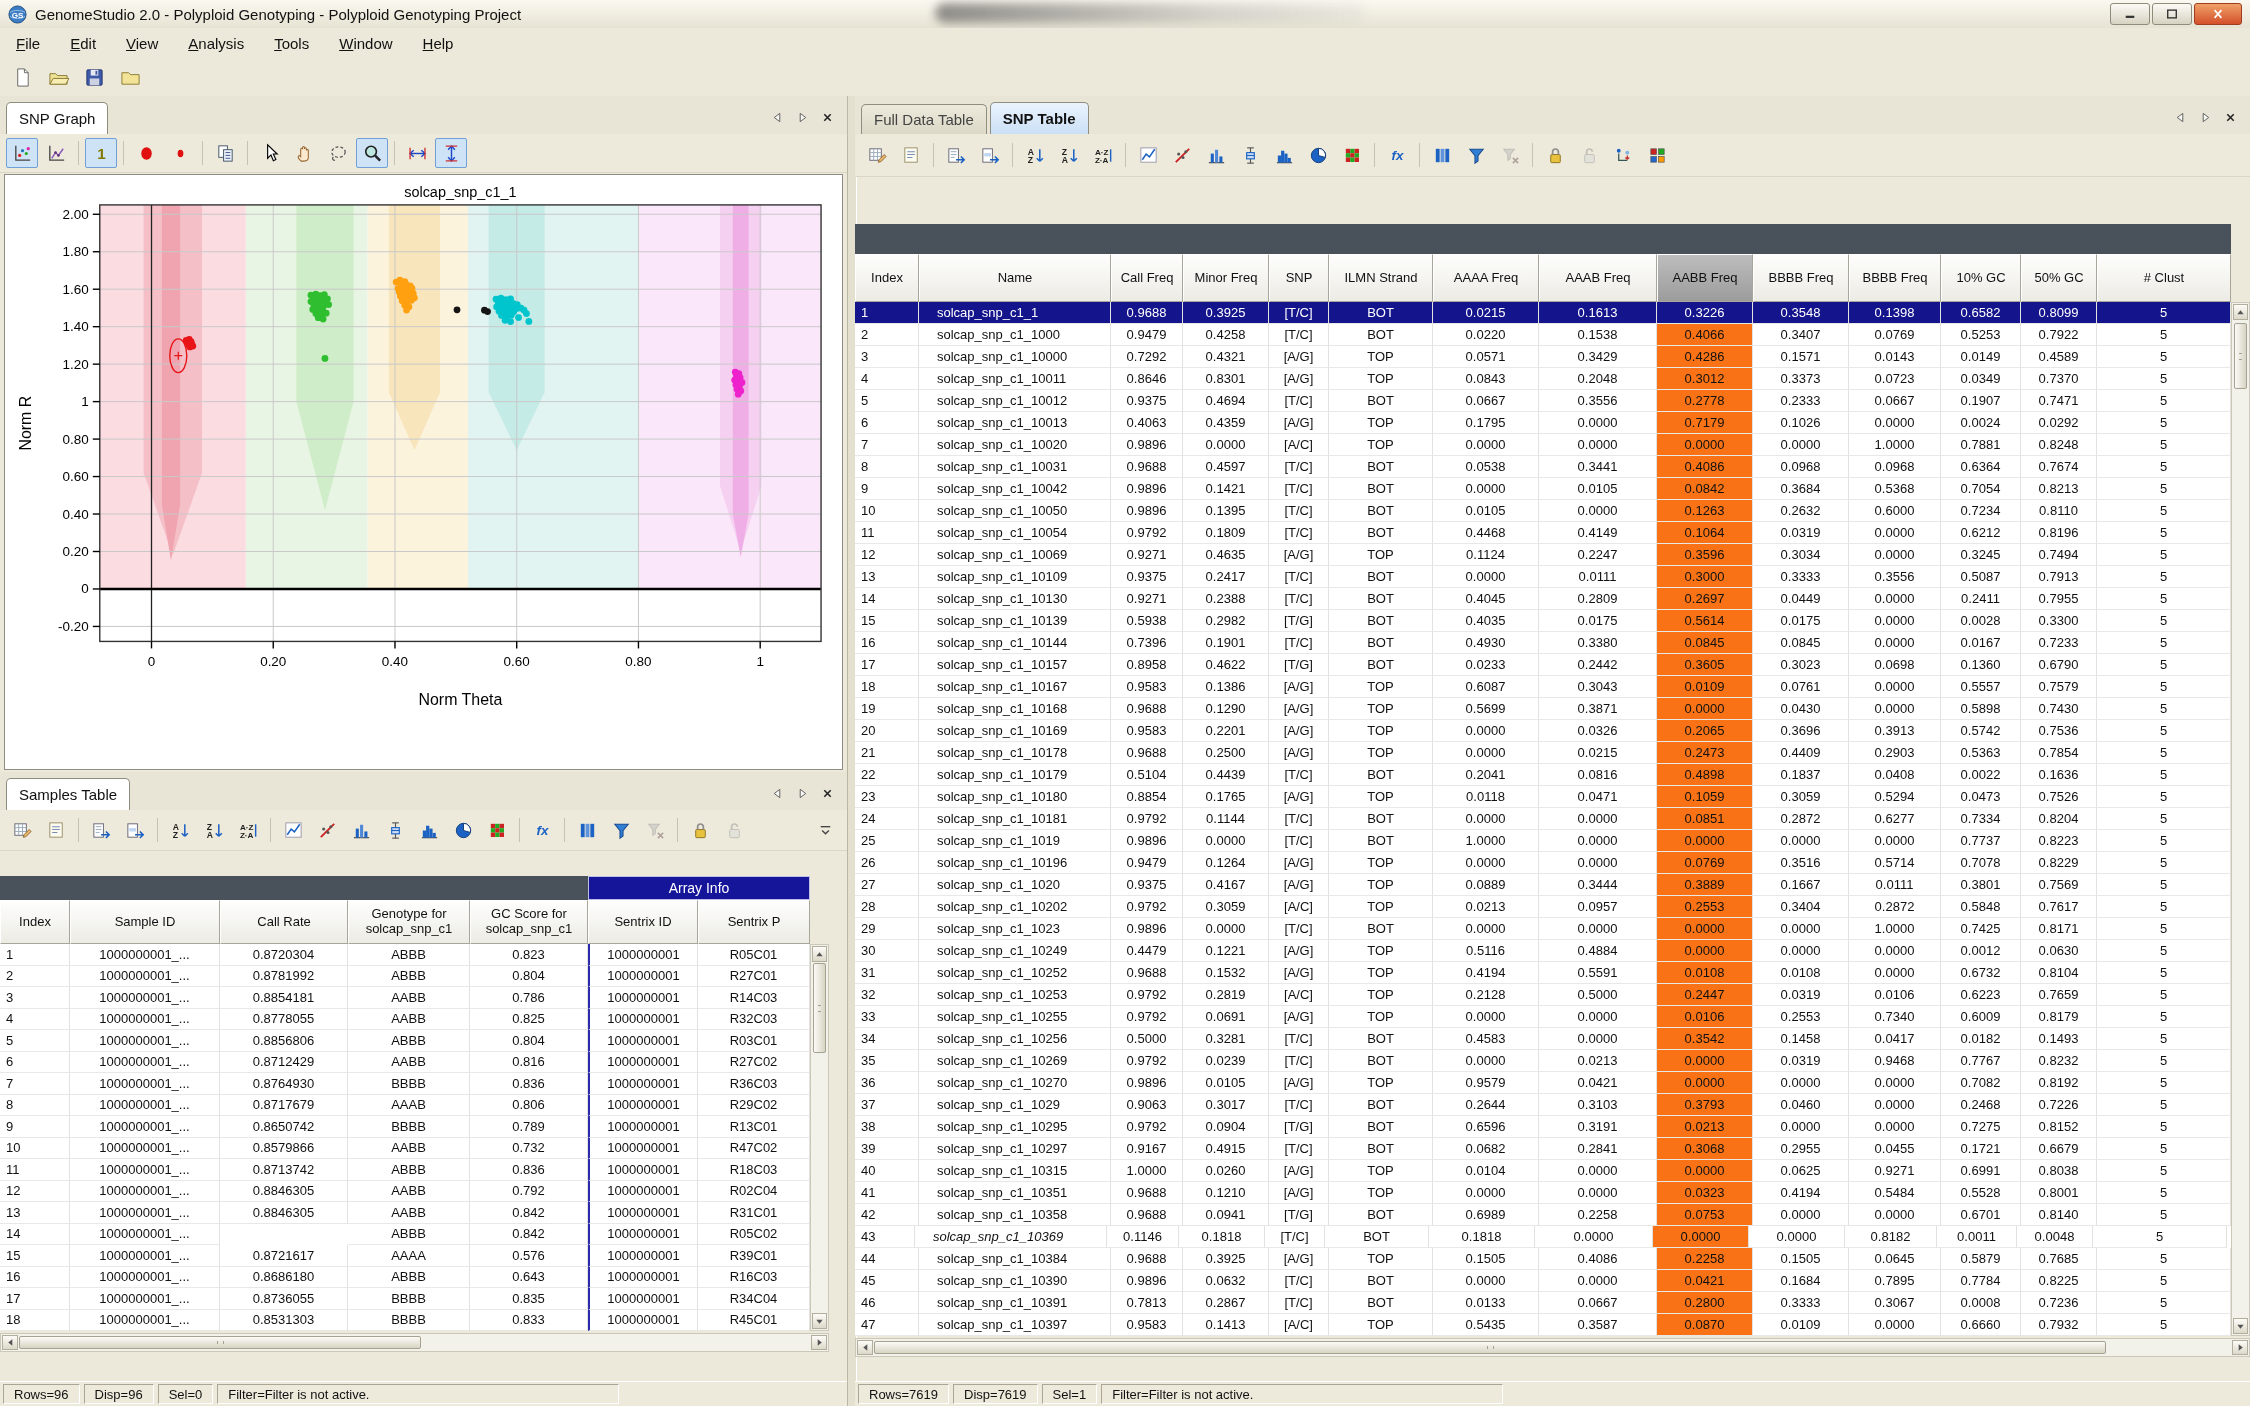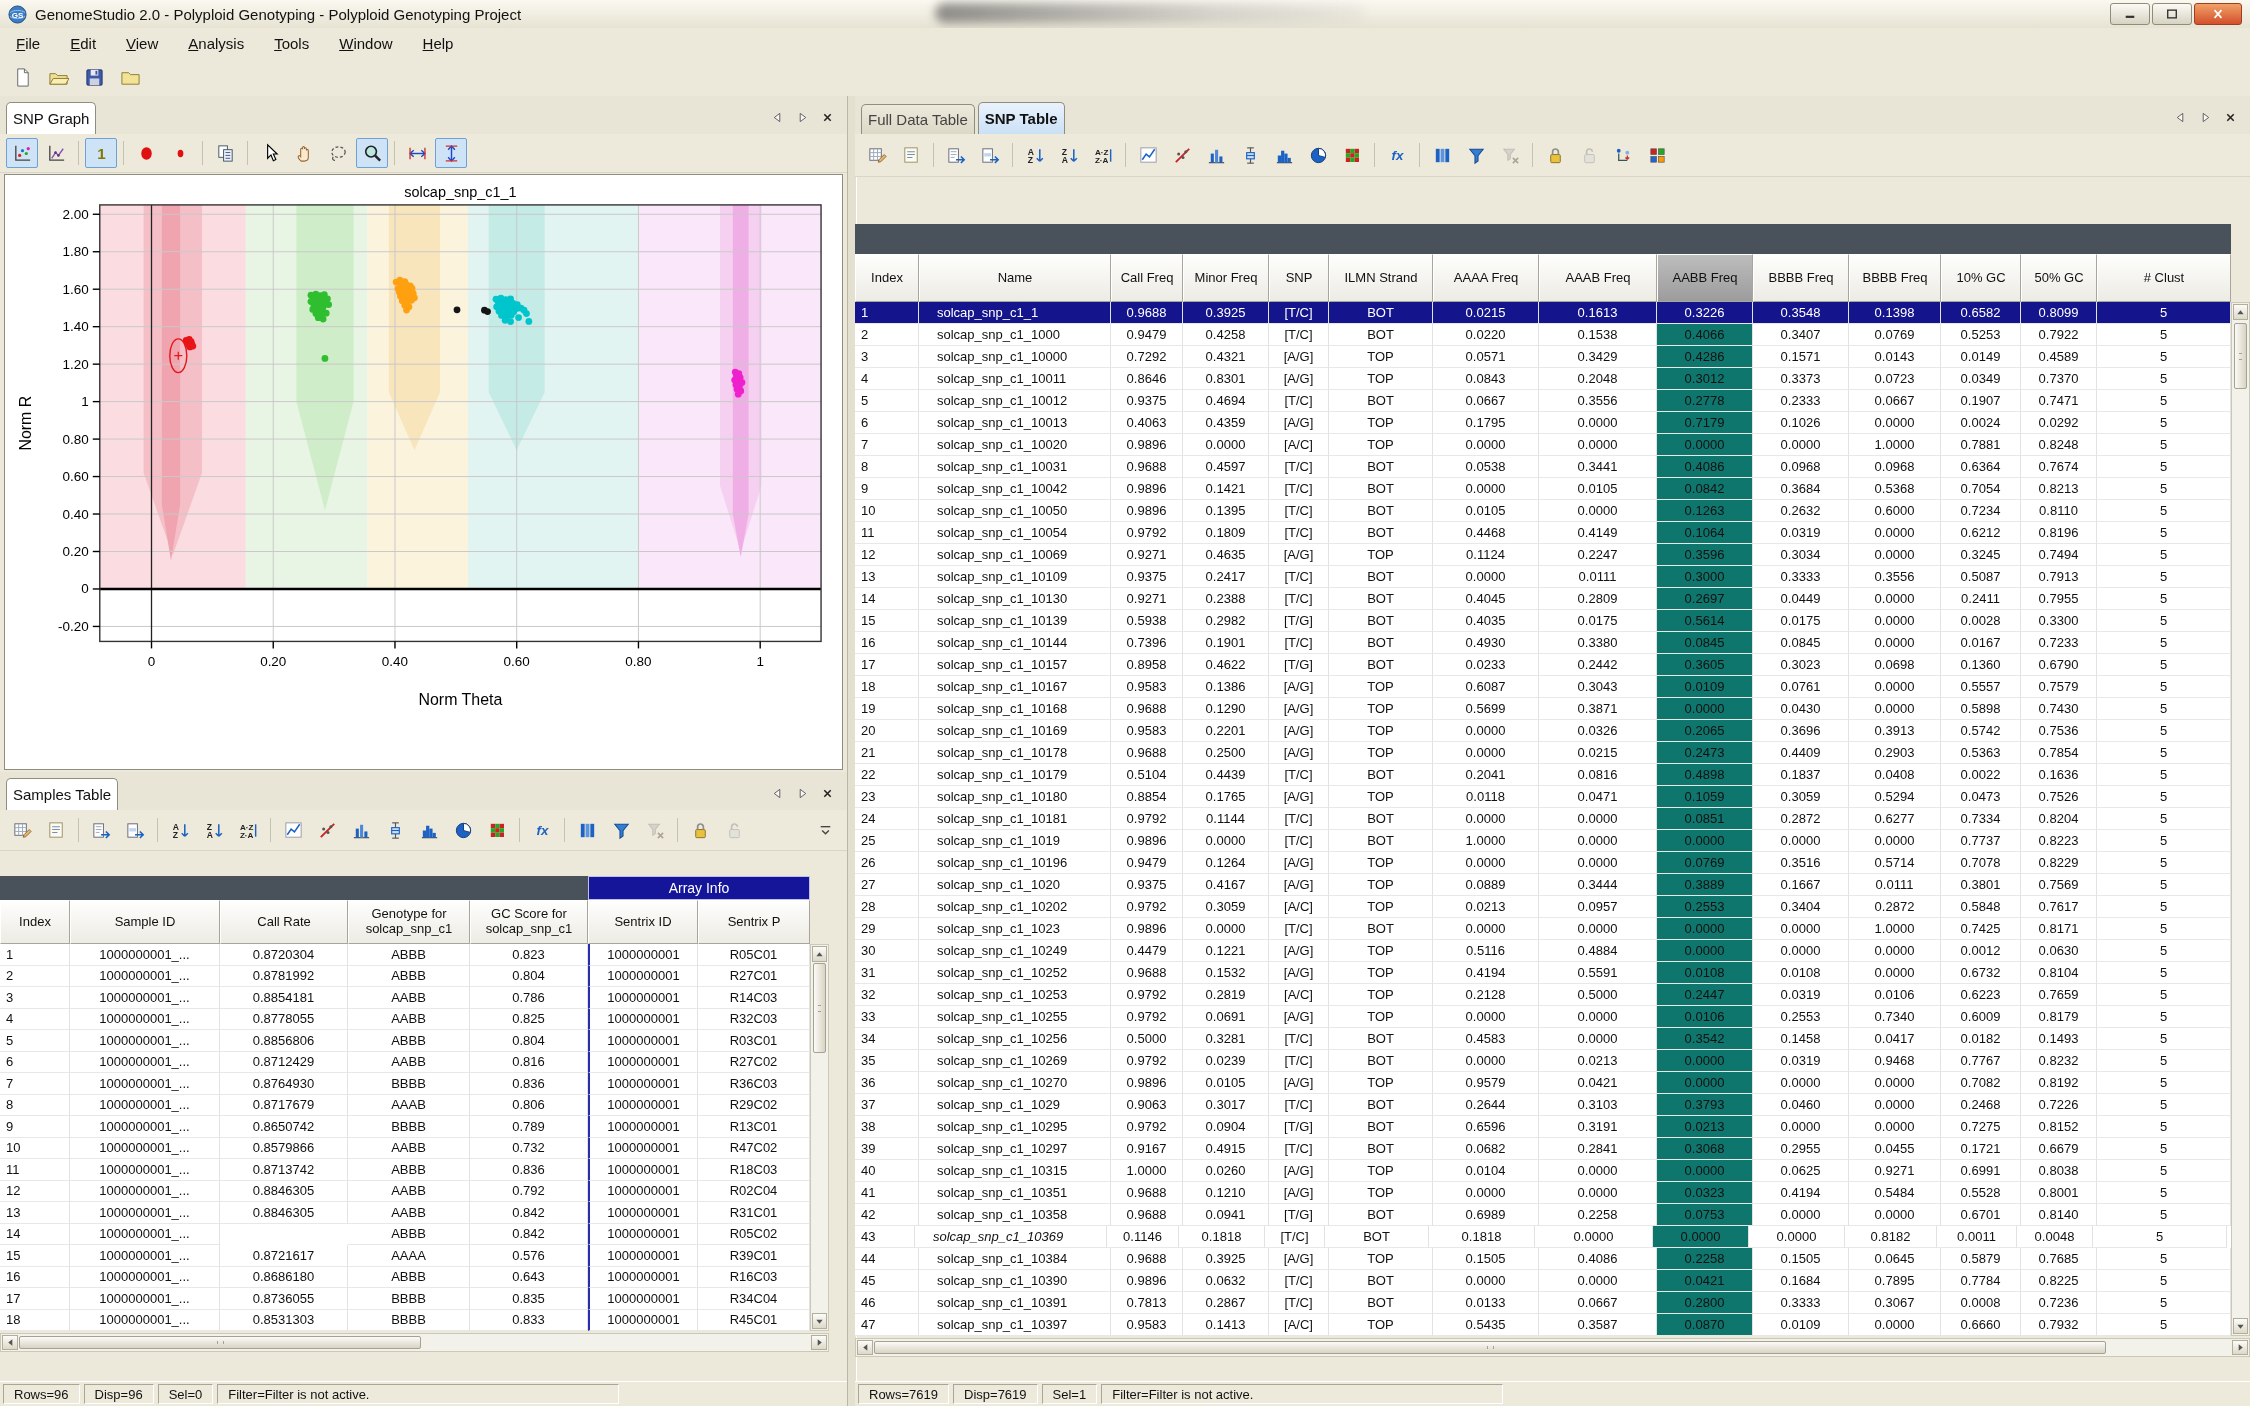--- a/index.html
+++ b/index.html
@@ -31,21 +31,21 @@
   .tbtn{width:30px;height:28px;display:flex;align-items:center;justify-content:center;
     border:1px solid transparent;border-radius:2px;flex:0 0 auto;}
   .tbtn.selected{border:1px solid #6FA0D8;background:#CFE3F7;}
   .tbtn.disabled{opacity:.45;filter:grayscale(.85);}
   .tbtn.push-right{margin-left:auto;}
   .tsep{width:1px;height:24px;background:#C6C2B1;margin:0 4px;flex:0 0 auto;}
   .icn{width:21px;height:21px;display:block;font-family:"Liberation Sans",sans-serif;}
   
   .tabstrip{position:absolute;left:0;right:0;top:0;height:38px;background:#E8E5D6;
     border-bottom:1px solid #94917F;display:flex;align-items:flex-end;padding-left:6px;}
-  .tab{height:31px;display:flex;align-items:center;padding:0 6px;font-size:15px;
+  .tab{height:31px;display:flex;align-items:center;padding:0 12px;font-size:15px;
     border:1px solid #8F8D7E;border-bottom:none;border-radius:5px 5px 0 0;margin-right:3px;
     background:#FFFFFF;position:relative;z-index:2;}
   .tab.inactive{background:linear-gradient(#EDEADC,#DCD8C7);color:#444;height:29px;z-index:1;}
   .tab.blue{background:linear-gradient(#EAF3FD,#CBE0F6);font-weight:bold;}
   .tabnav{margin-left:auto;display:flex;align-items:center;gap:9px;padding:0 12px 9px 0;}
   .navbtn{width:16px;height:16px;display:flex;align-items:center;justify-content:center;}
   .navbtn svg{width:11px;height:11px;}
   
   #left-col{position:absolute;left:0;top:96px;width:847px;bottom:0;}
   .splitter{position:absolute;left:847px;top:96px;width:8px;bottom:0;background:#E3E0D0;
@@ -73,21 +73,21 @@
     display:flex;align-items:center;justify-content:center;text-align:center;font-size:13px;
     white-space:pre-line;line-height:1.15;overflow:hidden;}
   .hcell.selcol{background:linear-gradient(#BDBDBD,#9C9C9C);}
   .tbody{overflow:hidden;background:#FFF;}
   .trow{display:flex;}
   .tcell{box-sizing:border-box;border-right:1px solid #E2E2E0;border-bottom:1px solid #E8E8E6;
     font-size:13px;display:flex;align-items:center;justify-content:center;overflow:hidden;
     white-space:nowrap;background:#FFF;}
   .tcell.left{justify-content:flex-start;padding-left:6px;}
   .tcell.name{justify-content:flex-start;padding-left:18px;}
-  .tcell.yellow{background:#0f766e;}
+  .tcell.yellow{background:#f97316;}
   .tcell.sentrix{border-left:2px solid #2B2BB0;}
   .trow.sel .tcell{background:#14148C !important;color:#FFF;}
   
   .vscroll,.hscroll{position:absolute;background:#F2F1EA;border:1px solid #CBC8B8;box-sizing:border-box;}
   .vscroll{width:19px;} .hscroll{height:19px;}
   .sarrow{position:absolute;display:flex;align-items:center;justify-content:center;
     background:linear-gradient(#FCFBF7,#DDD9C9);border:1px solid #B2AE9D;box-sizing:border-box;}
   .vscroll .sarrow{left:1px;right:1px;height:16px;}
   .vscroll .up{top:1px}.vscroll .down{bottom:1px}
   .hscroll .sarrow{top:1px;bottom:1px;width:16px;}

